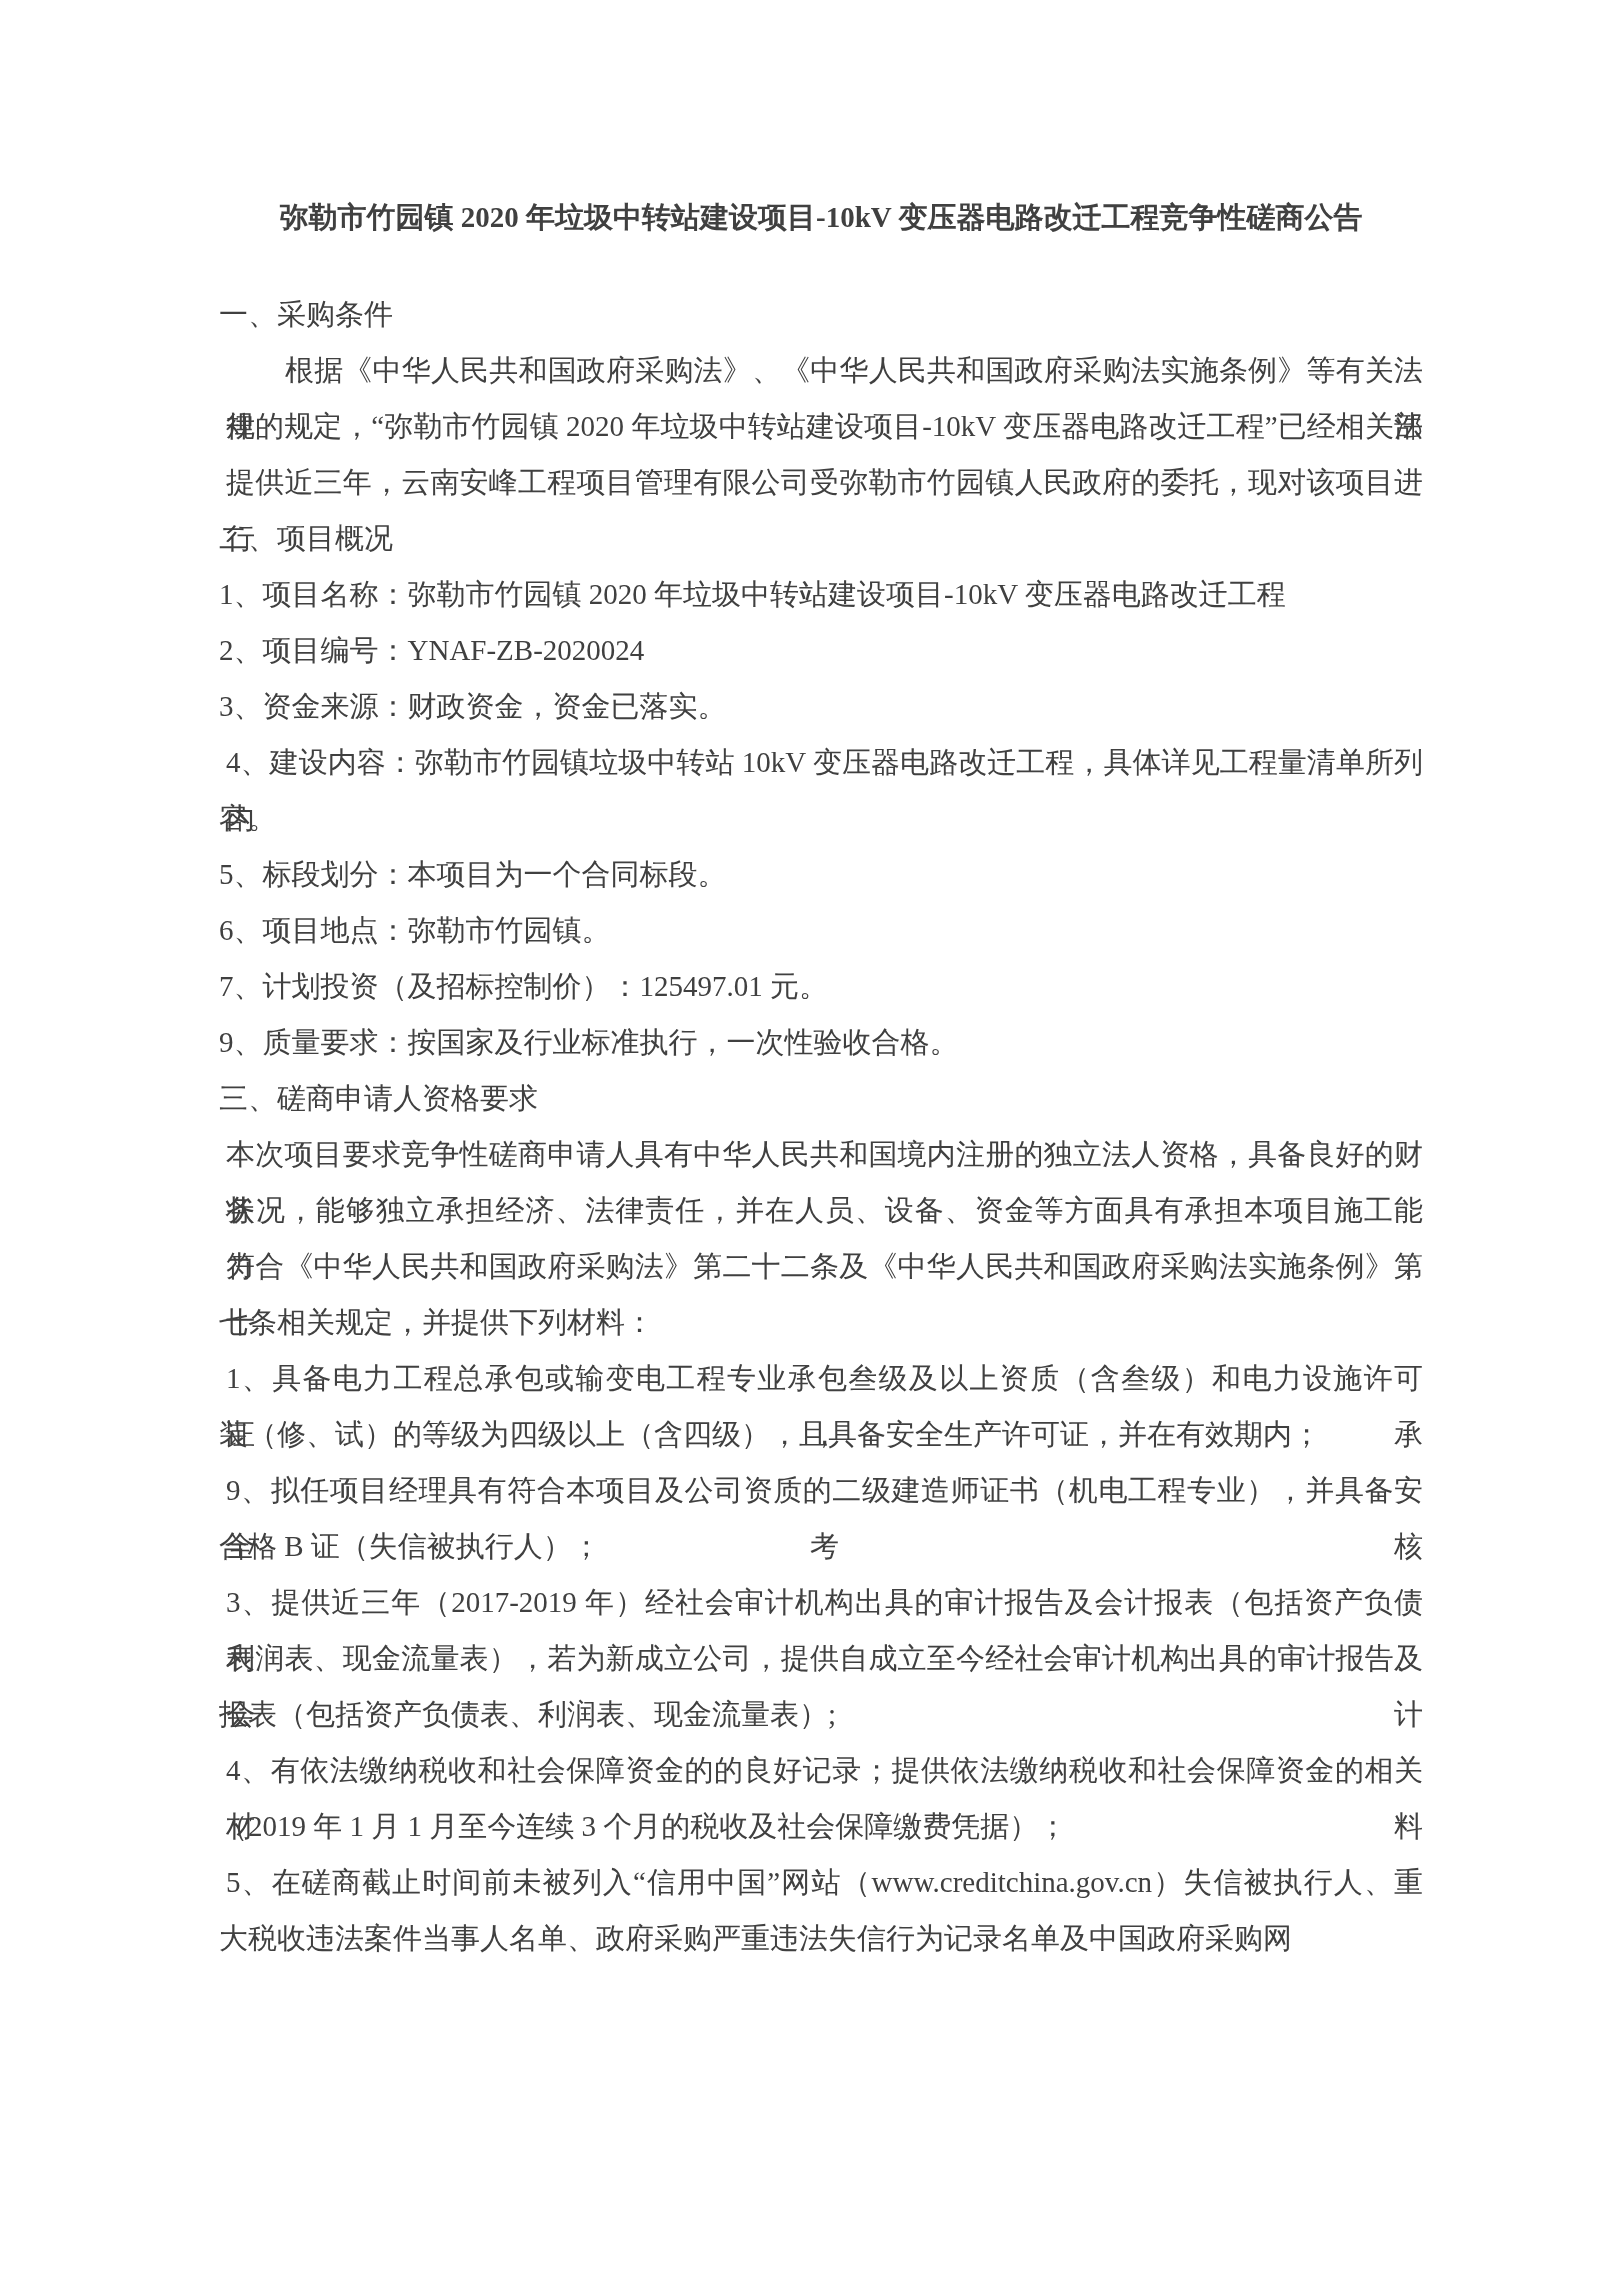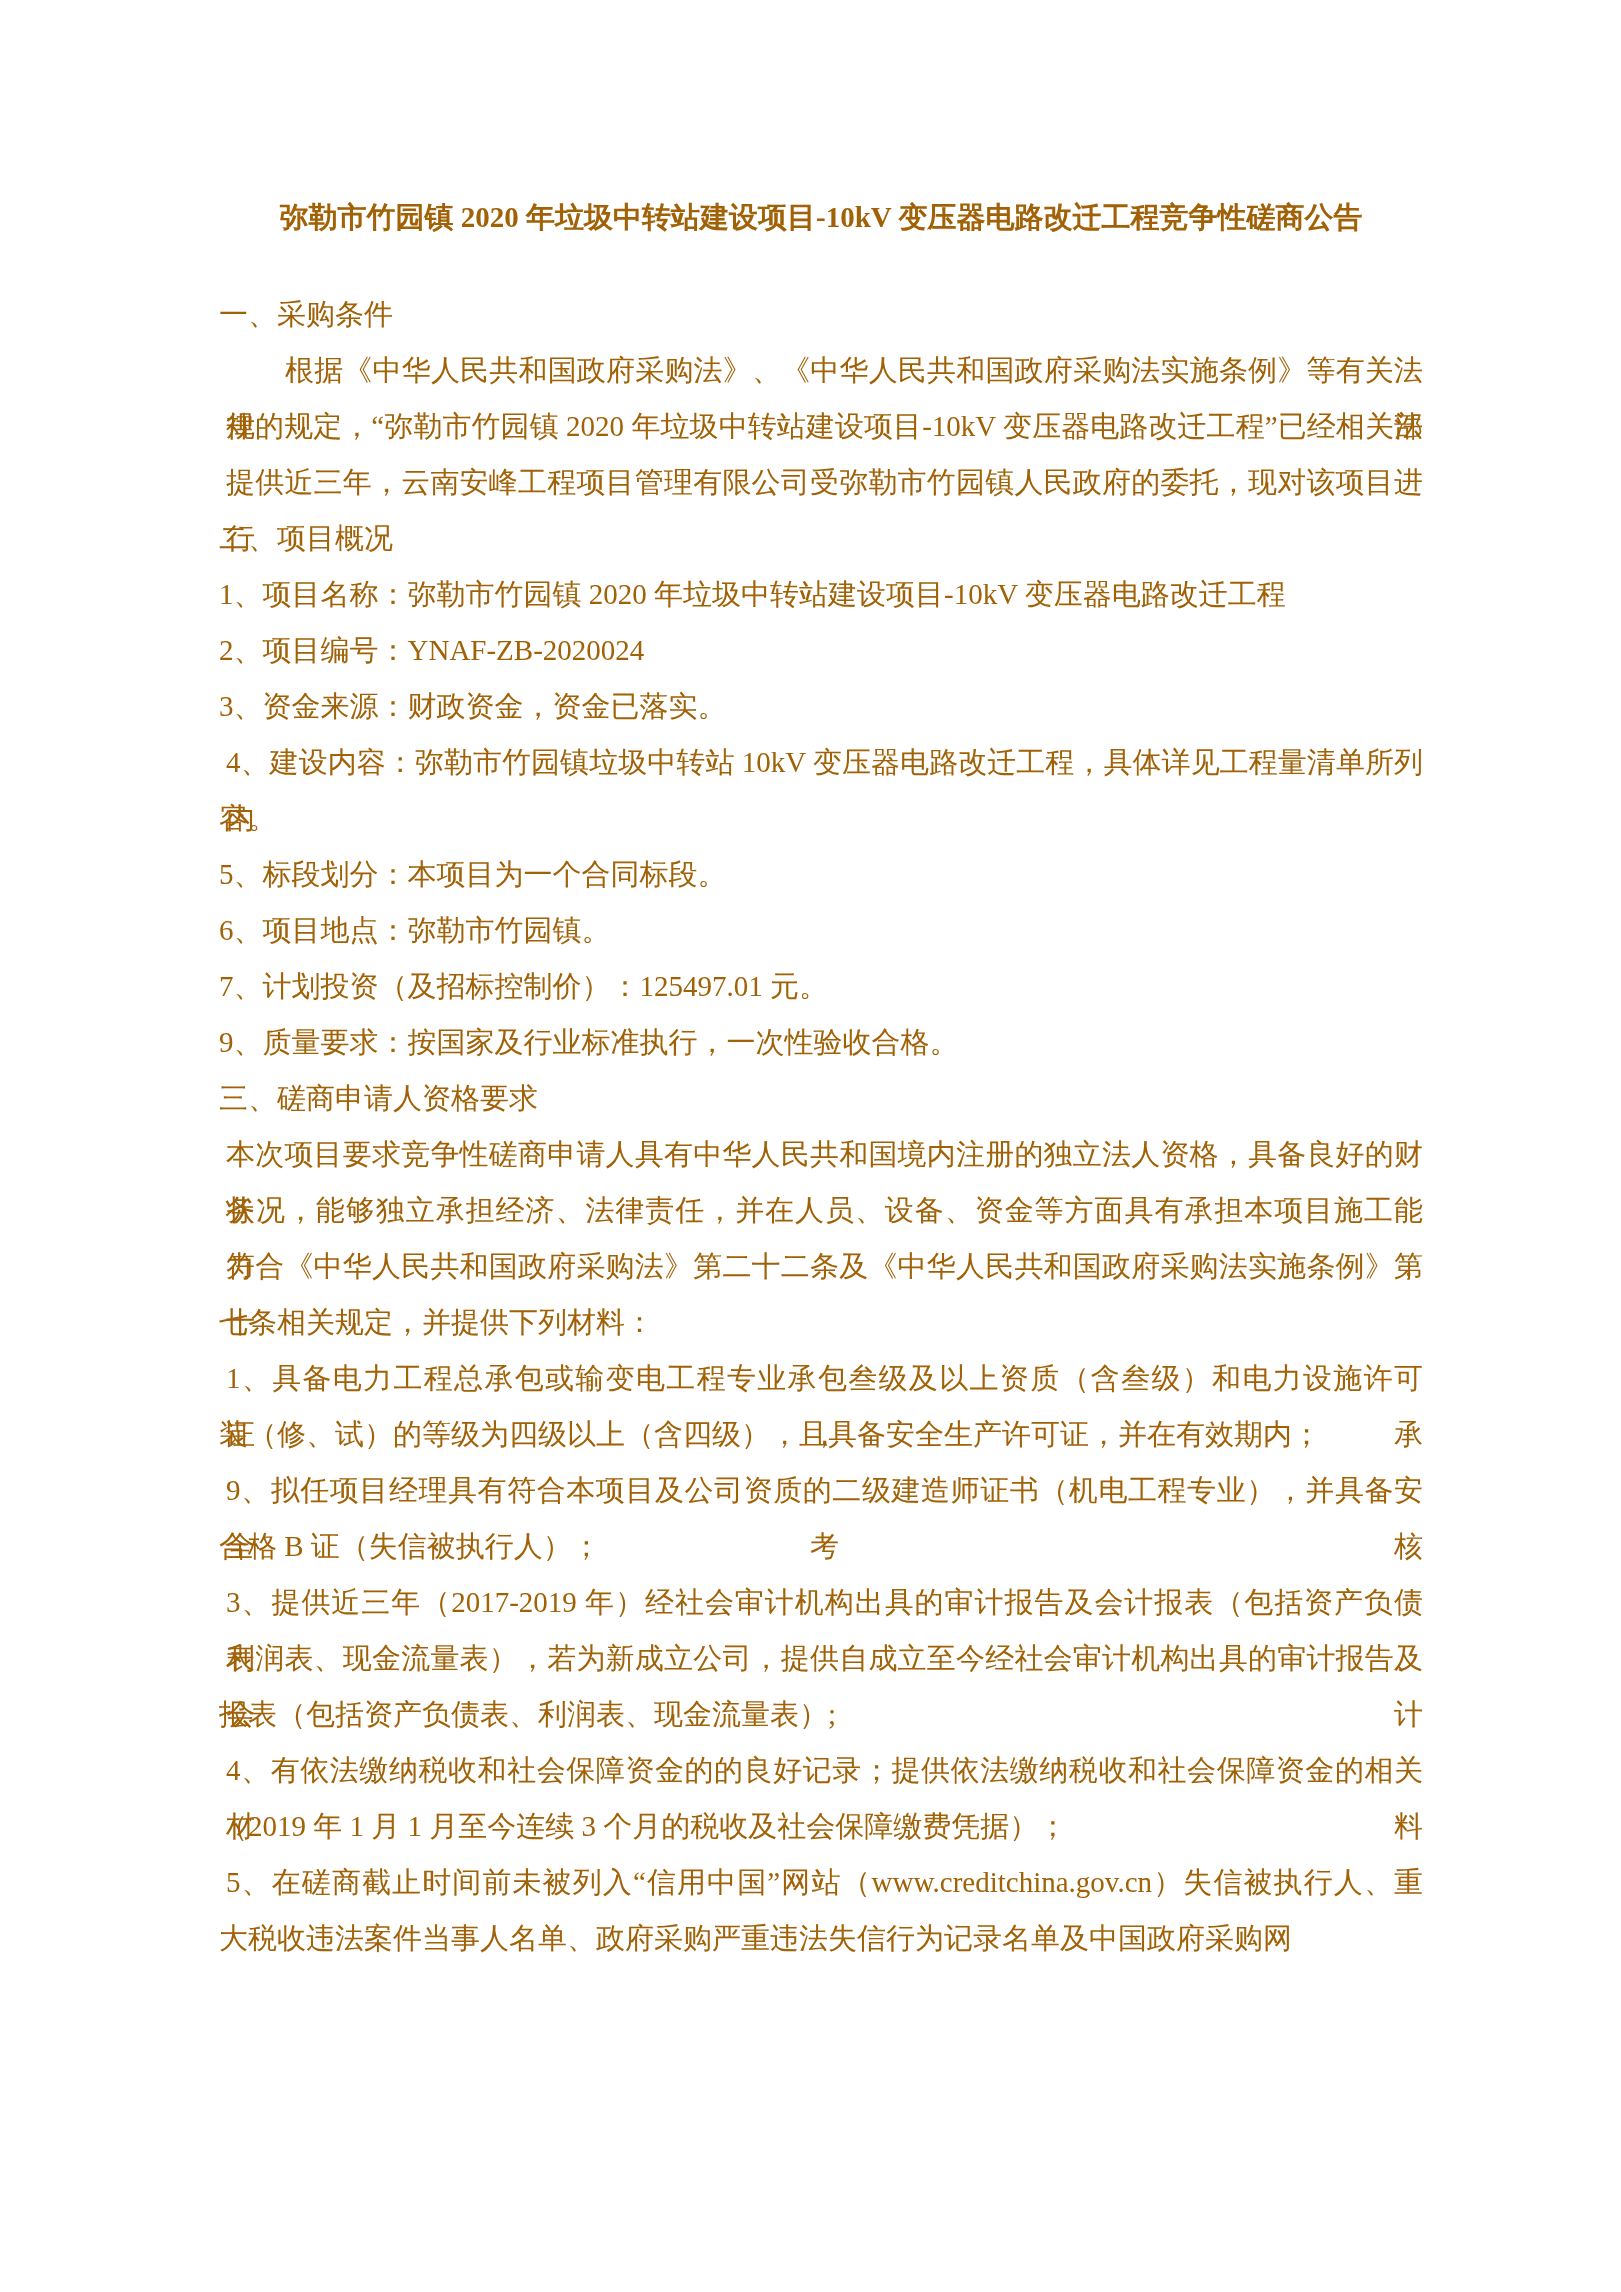--- a/index.html
+++ b/index.html
@@ -1,21 +1,21 @@
 <!DOCTYPE html>
 <html><head>
 <meta charset="utf-8">
 <style>
   html, body { margin: 0; padding: 0; background: #e8e8e8; }
   .page {
     position: relative;
     width: 1621px;
     height: 2293px;
     background: #ffffff;
-    color: #a16207;
+    color: #404040;
     font-family: "Liberation Serif", "DejaVu Serif", serif;
     overflow: hidden;
     margin: 0 auto;
   }
   .doc {
     position: absolute;
     left: 219px;
     top: 0;
     width: 1204px;
   }

